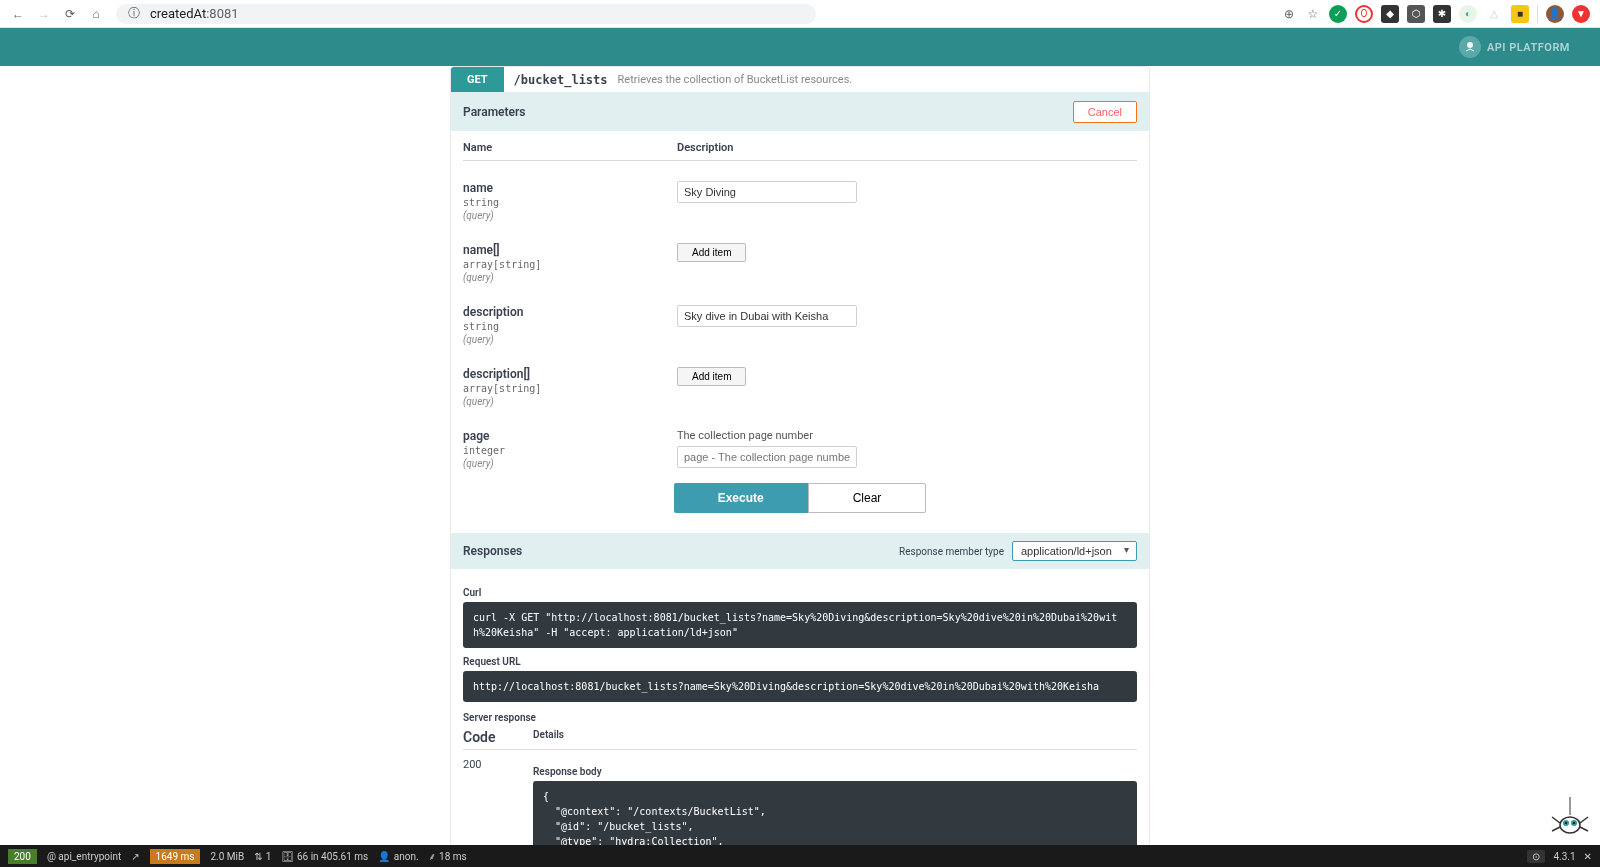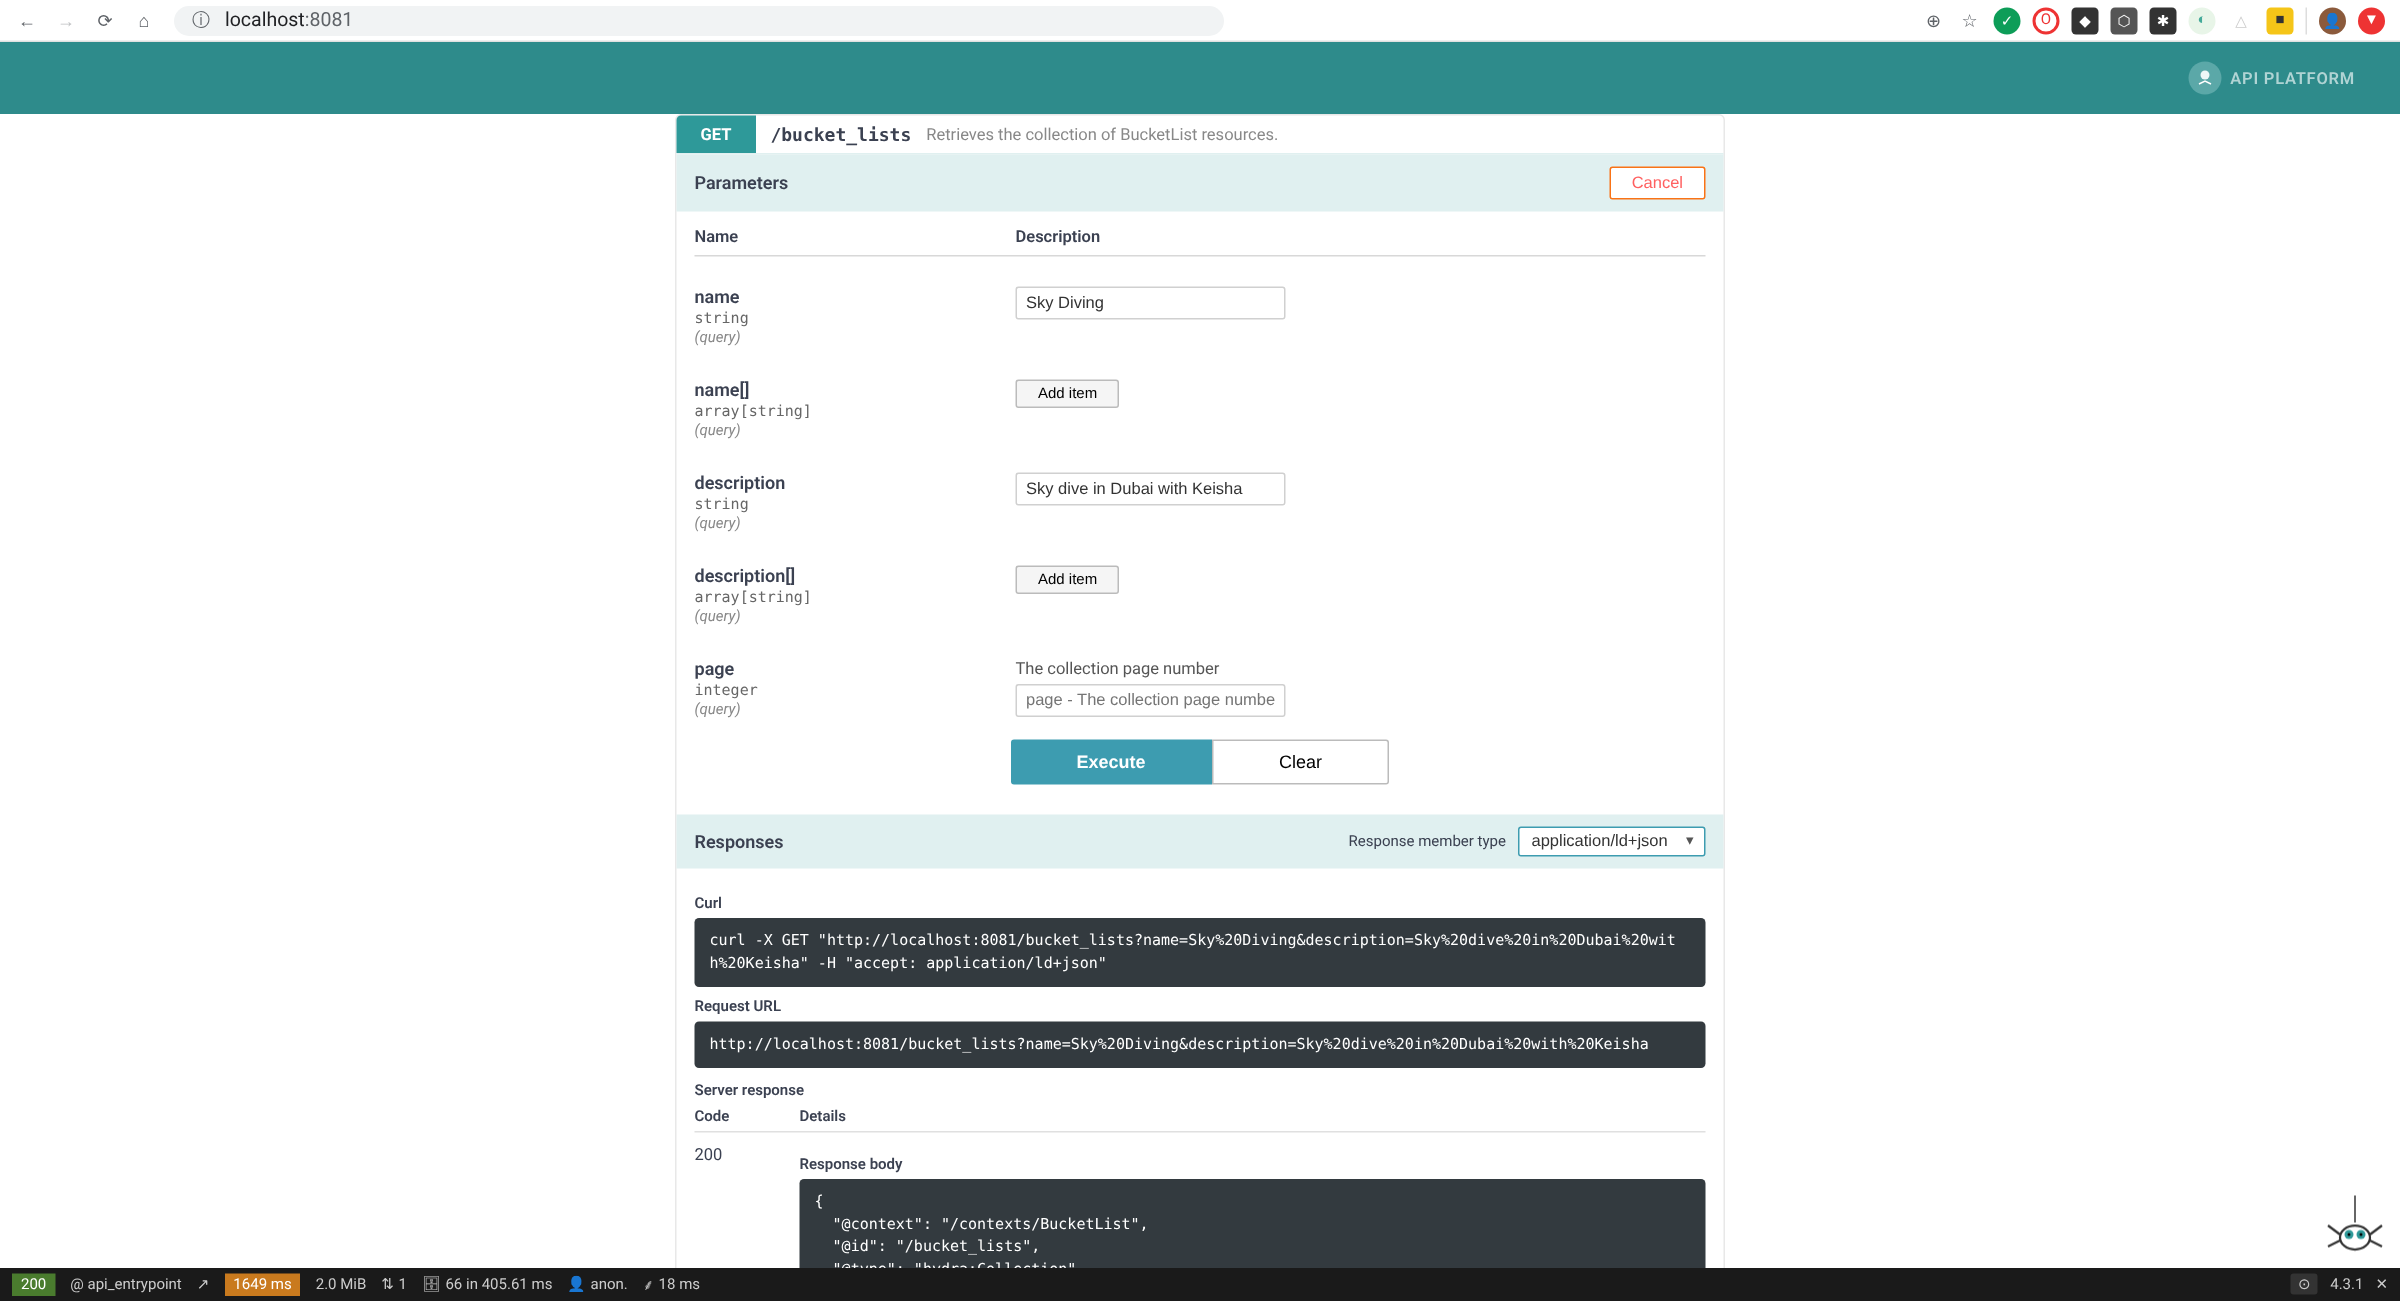--- a/index.html
+++ b/index.html
@@ -10,21 +10,21 @@
     .nav-icons { display: flex; gap: 10px; align-items: center; color: #5f6368; }
     .nav-icon { width: 16px; height: 16px; display: flex; align-items: center; justify-content: center; cursor: pointer; }
     .url-bar { flex: 1; display: flex; align-items: center; gap: 8px; background: #f1f3f4; border-radius: 12px; padding: 2px 10px; max-width: 700px; }
     .url-text { font-size: 13px; color: #202124; }
     .url-host { color: #202124; }
     .url-port { color: #5f6368; }
     .right-icons { display: flex; gap: 8px; align-items: center; margin-left: auto; }
     .ext-icon { width: 18px; height: 18px; border-radius: 50%; display: flex; align-items: center; justify-content: center; font-size: 10px; color: #fff; }
 
     
-    .api-header { height: 48px; background: #2e8b8b; display: flex; align-items: center; justify-content: flex-end; padding: 0 30px; position: relative; }
+    .api-header { height: 38px; background: #2e8b8b; display: flex; align-items: center; justify-content: flex-end; padding: 0 30px; position: relative; }
     .api-logo { display: flex; align-items: center; gap: 6px; color: #b0d4d4; font-size: 11px; font-weight: 600; letter-spacing: 0.5px; }
     .api-logo-badge { width: 22px; height: 22px; border-radius: 50%; background: #5ba8a8; display: flex; align-items: center; justify-content: center; }
 
     
     .main-container { max-width: 700px; margin: 0 auto; background: #fff; }
     
     
     .opblock { border: 1px solid #e8e8e8; border-radius: 4px 4px 0 0; }
     .opblock-summary { display: flex; align-items: center; padding: 0; border-bottom: 1px solid #e0f0f0; }
     .method-badge { background: #2e9999; color: #fff; font-weight: 700; font-size: 11px; padding: 6px 16px; border-radius: 3px 0 0 0; }
@@ -62,21 +62,21 @@
     .select-wrap { position: relative; }
     .select-wrap::after { content: '▾'; position: absolute; right: 8px; top: 3px; pointer-events: none; font-size: 10px; color: #555; }
 
     .resp-body { padding: 10px 12px; }
     .small-label { font-size: 10px; font-weight: 600; margin: 8px 0 4px; }
     .code-block { background: #333a3f; color: #fff; font-family: monospace; font-size: 10px; padding: 8px 10px; border-radius: 3px; white-space: pre-wrap; word-break: break-all; line-height: 1.5; overflow-x: auto; }
     .code-block-tall { min-height: 42px; }
 
     .server-resp-label { font-size: 10px; font-weight: 600; margin: 10px 0 6px; }
     .resp-table-header { display: flex; border-bottom: 1px solid #e0e0e0; padding-bottom: 4px; margin-bottom: 8px; }
-    .rth-code { width: 70px; font-size: 10px; font-weight: 600; }
+    .rth-code { width: 70px; font-size: 14px; font-weight: 600; }
     .rth-details { font-size: 10px; font-weight: 600; }
     .resp-row { display: flex; }
     .resp-code { width: 70px; font-size: 11px; }
     .resp-details { flex: 1; }
 
     
     .status-bar { position: fixed; bottom: 0; left: 0; right: 0; height: 22px; background: #1a1a1a; color: #ccc; display: flex; align-items: center; font-size: 10px; padding: 0 8px; gap: 10px; z-index: 100; }
     .sb-badge { background: #4a7c2e; color: #fff; padding: 2px 6px; font-size: 10px; }
     .sb-badge-orange { background: #c97a1e; color: #fff; padding: 2px 6px; font-size: 10px; }
     .sb-item { display: flex; align-items: center; gap: 3px; }
@@ -93,21 +93,21 @@
 <div class="browser-chrome">
   <div class="nav-icons">
     <span class="nav-icon">←</span>
     <span class="nav-icon" style="opacity:0.4">→</span>
     <span class="nav-icon">⟳</span>
     <span class="nav-icon">⌂</span>
   </div>
   <div class="url-bar">
     <span class="nav-icon" style="color:#5f6368">ⓘ</span>
     <span class="url-text">
-      <span class="url-host">localhost</span><span class="url-port">:8081</span>
+      <span class="url-host">createdAt</span><span class="url-port">:8081</span>
     </span>
   </div>
   <div class="right-icons">
     <span class="nav-icon" style="color:#5f6368">⊕</span>
     <span class="nav-icon" style="color:#5f6368">☆</span>
     <span class="ext-icon" style="background:#0d9d58">✓</span>
     <span class="ext-icon" style="background:#fff;border:2px solid #e33;color:#e33">O</span>
     <span class="ext-icon" style="background:#333;border-radius:3px">◆</span>
     <span class="ext-icon" style="background:#555;border-radius:3px">⬡</span>
     <span class="ext-icon" style="background:#333;border-radius:3px">✱</span>

